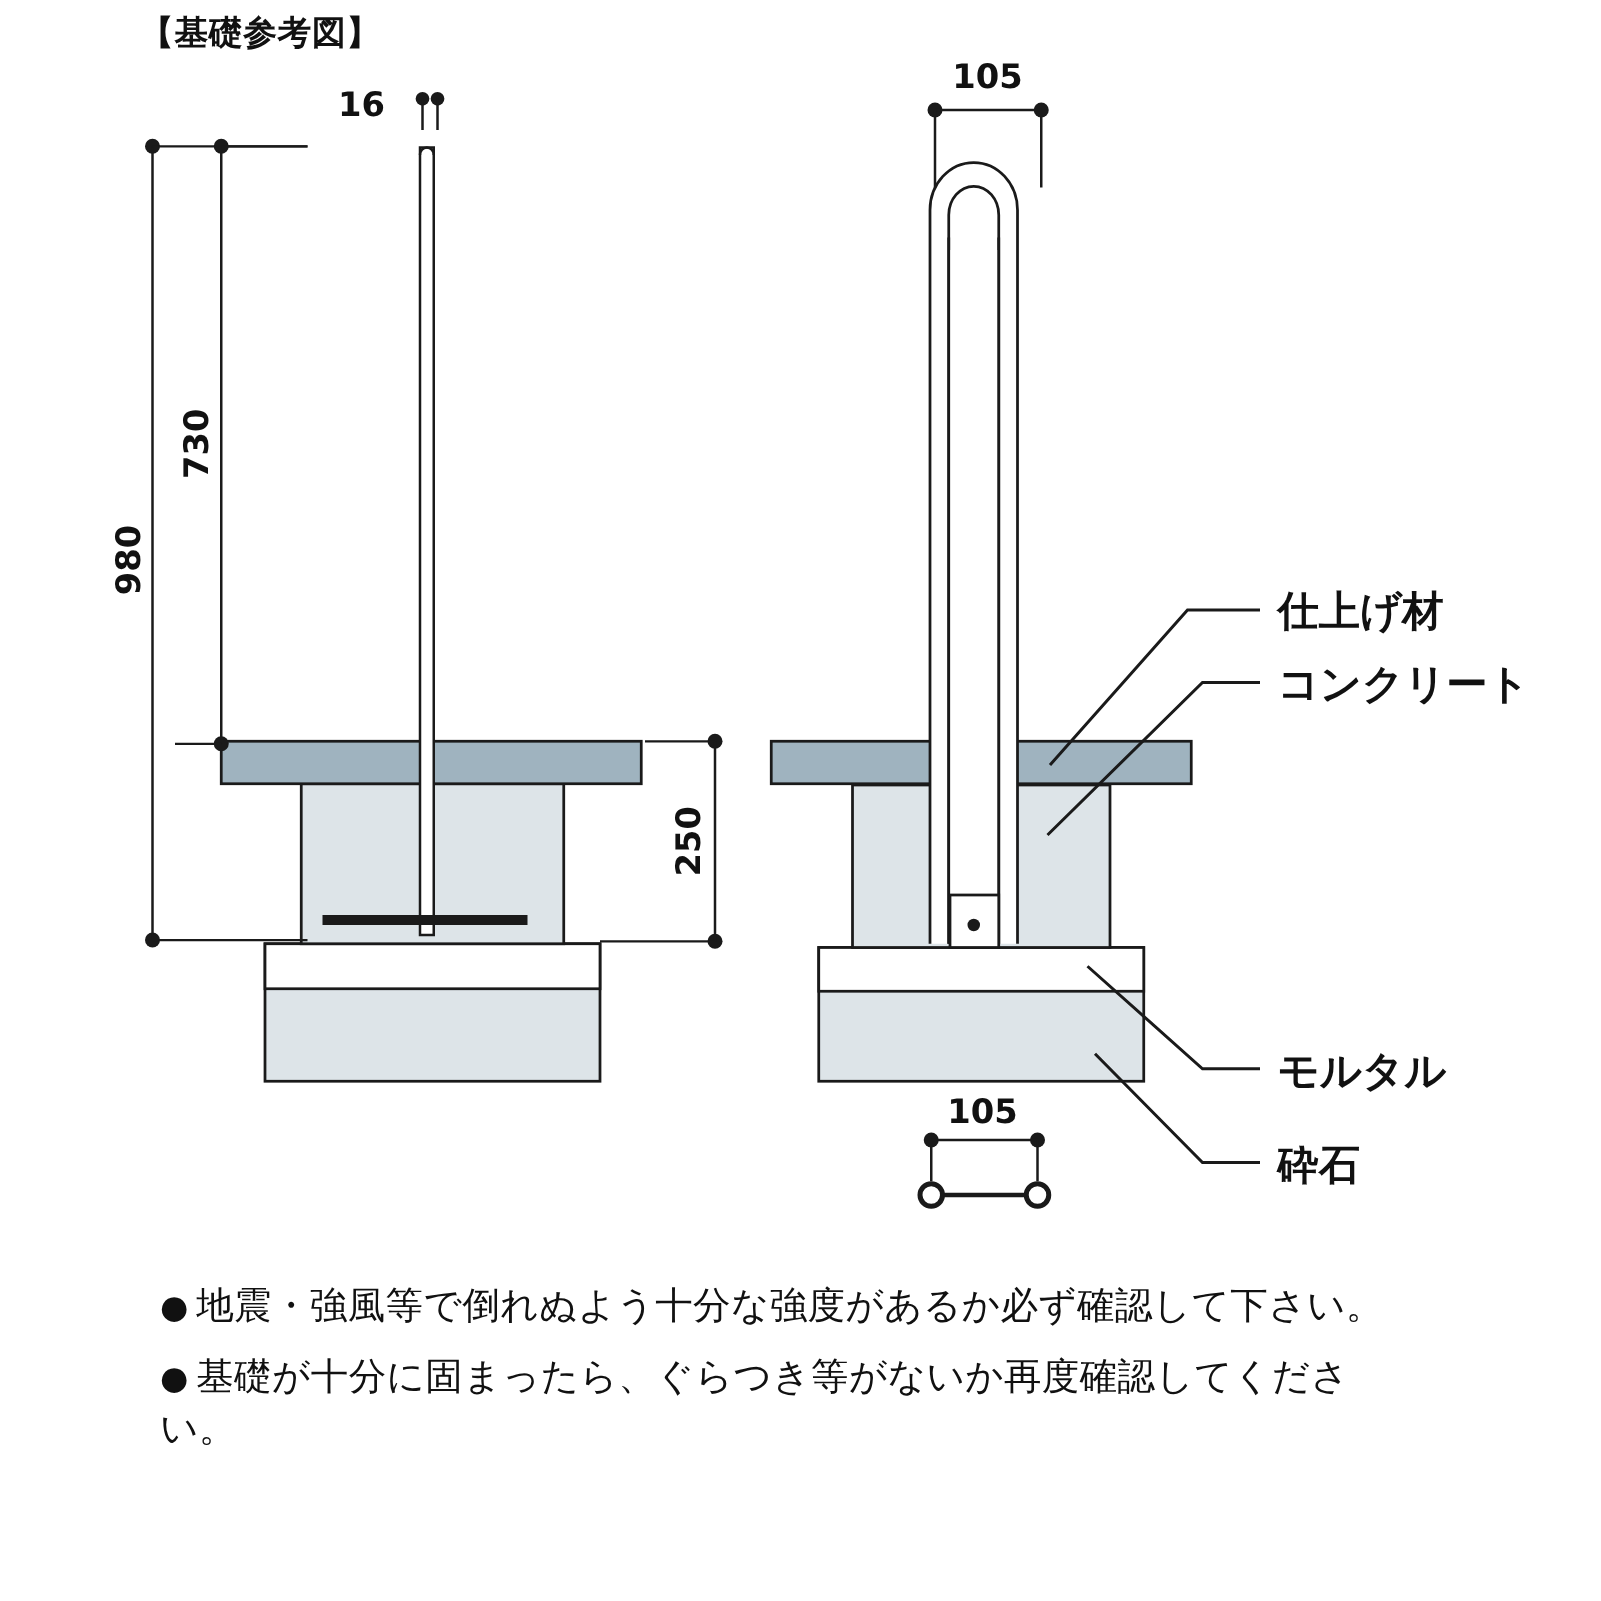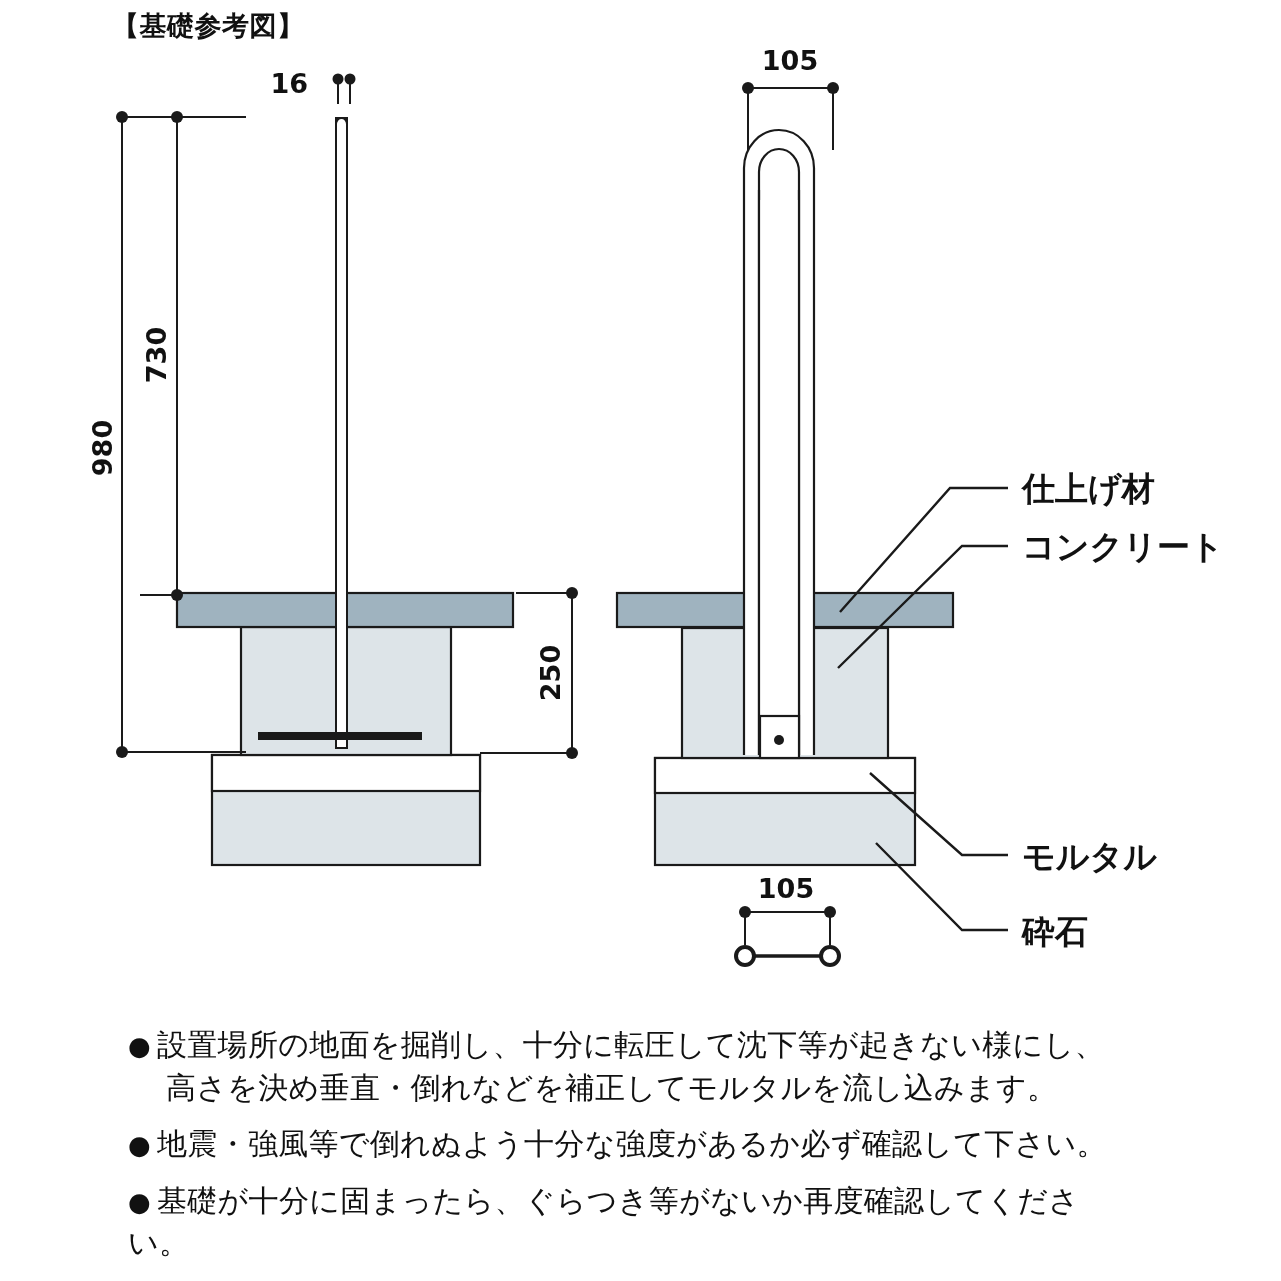--- a/index.html
+++ b/index.html
@@ -166,24 +166,20 @@
     <polyline points="870,773 962,855 1008,855" fill="none" stroke="#1a1a1a" stroke-width="2.4"></polyline>
     <text class="lbl" x="1022" y="868">モルタル</text>
 
     <polyline points="876,843 962,930 1008,930" fill="none" stroke="#1a1a1a" stroke-width="2.4"></polyline>
     <text class="lbl" x="1022" y="943">砕石</text>
 
   </svg>
 
   <div class="notes">
 
-    <div class="note">
-      <span class="bullet">●</span><span>設置場所の地面を掘削し、十分に転圧して沈下等が起きない様にし、</span>
-      <span class="l2">高さを決め垂直・倒れなどを補正してモルタルを流し込みます。</span>
-    </div>
 
     <div class="note">
       <span class="bullet">●</span><span>地震・強風等で倒れぬよう十分な強度があるか必ず確認して下さい。</span>
     </div>
 
     <div class="note">
       <span class="bullet">●</span><span>基礎が十分に固まったら、ぐらつき等がないか再度確認してください。</span>
     </div>
 
   </div>

